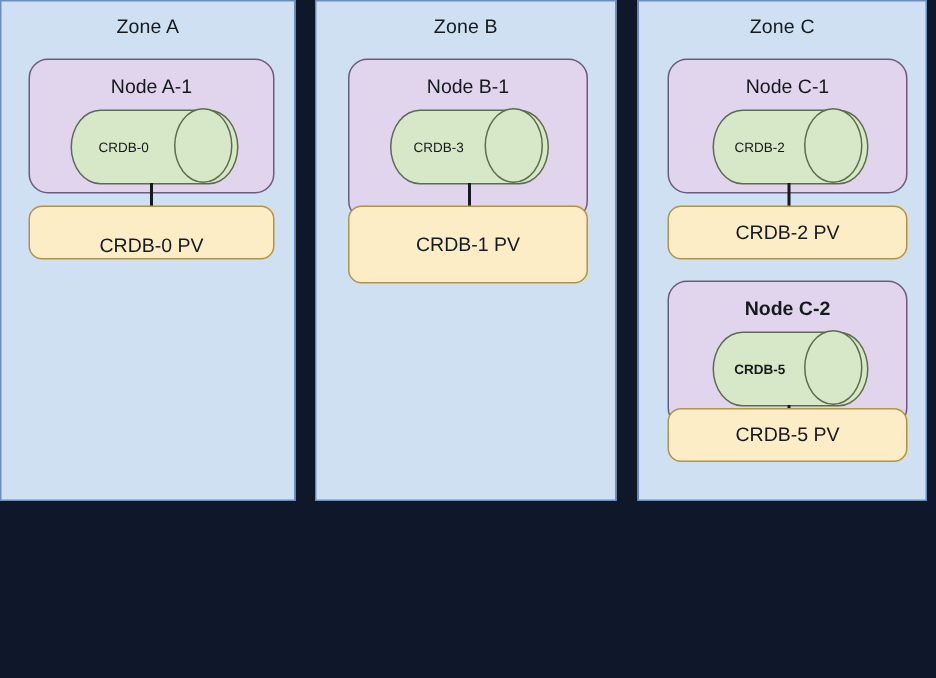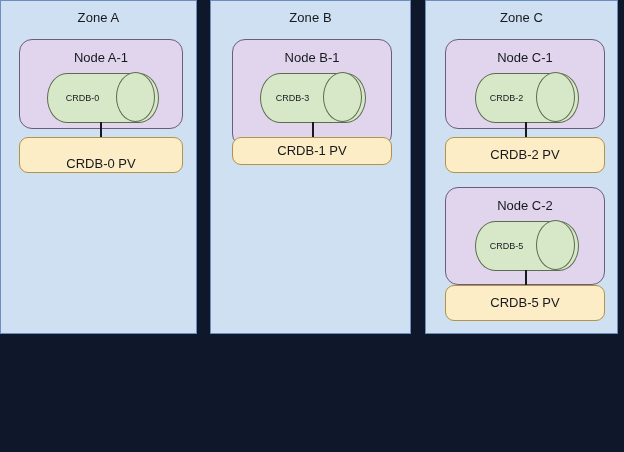--- a/index.html
+++ b/index.html
@@ -144,44 +144,44 @@
       <div class="zone-title">Zone B</div>
       <div class="node" style="left: 21px; top: 38px; width: 160px; height: 108px;">
         <div class="node-title">Node B-1</div>
         <div class="cyl" style="left: 27px; top: 33px; width: 106px; height: 50px;">
           <div class="cyl-body" style="width: 106px; border-radius: 20px / 25px;"></div>
           <div class="cyl-cap" style="width: 39px; height: 50px; left: 63px;"></div>
           <div class="cyl-label" style="left: 0px; width: 65px;">CRDB-3</div>
         </div>
       </div>
       <div class="connector" style="left: 101px; top: 121px; height: 16px;"></div>
-      <div class="pv" style="left: 21px; top: 136px; width: 160px; height: 28px;">
+      <div class="pv" style="left: 21px; top: 136px; width: 160px; height: 52px;">
         <span class="pv-label">CRDB-1 PV</span>
       </div>
     </div>
     <div class="zone" style="left: 425px; top: 0px; width: 193px; height: 334px;">
       <div class="zone-title">Zone C</div>
       <div class="node" style="left: 19px; top: 38px; width: 160px; height: 90px;">
         <div class="node-title">Node C-1</div>
         <div class="cyl" style="left: 29px; top: 33px; width: 104px; height: 50px;">
           <div class="cyl-body" style="width: 104px; border-radius: 20px / 25px;"></div>
           <div class="cyl-cap" style="width: 39px; height: 50px; left: 61px;"></div>
           <div class="cyl-label" style="left: 0px; width: 63px;">CRDB-2</div>
         </div>
       </div>
       <div class="connector" style="left: 99px; top: 121px; height: 16px;"></div>
       <div class="pv" style="left: 19px; top: 136px; width: 160px; height: 36px;">
         <span class="pv-label">CRDB-2 PV</span>
       </div>
-      <div class="node" style="left: 19px; top: 186px; width: 160px; height: 98px;">
+      <div class="node" style="left: 19px; top: 186px; width: 160px; height: 98px; font-weight: bold;">
         <div class="node-title">Node C-2</div>
         <div class="cyl" style="left: 29px; top: 33px; width: 104px; height: 50px;">
           <div class="cyl-body" style="width: 104px; border-radius: 20px / 25px;"></div>
           <div class="cyl-cap" style="width: 39px; height: 50px; left: 61px;"></div>
           <div class="cyl-label" style="left: 0px; width: 63px;">CRDB-5</div>
         </div>
       </div>
       <div class="connector" style="left: 99px; top: 269px; height: 16px;"></div>
-      <div class="pv" style="left: 19px; top: 284px; width: 160px; height: 36px;">
+      <div class="pv" style="left: 19px; top: 271px; width: 160px; height: 36px;">
         <span class="pv-label">CRDB-5 PV</span>
       </div>
     </div>
   </div>
 
 </body></html>

